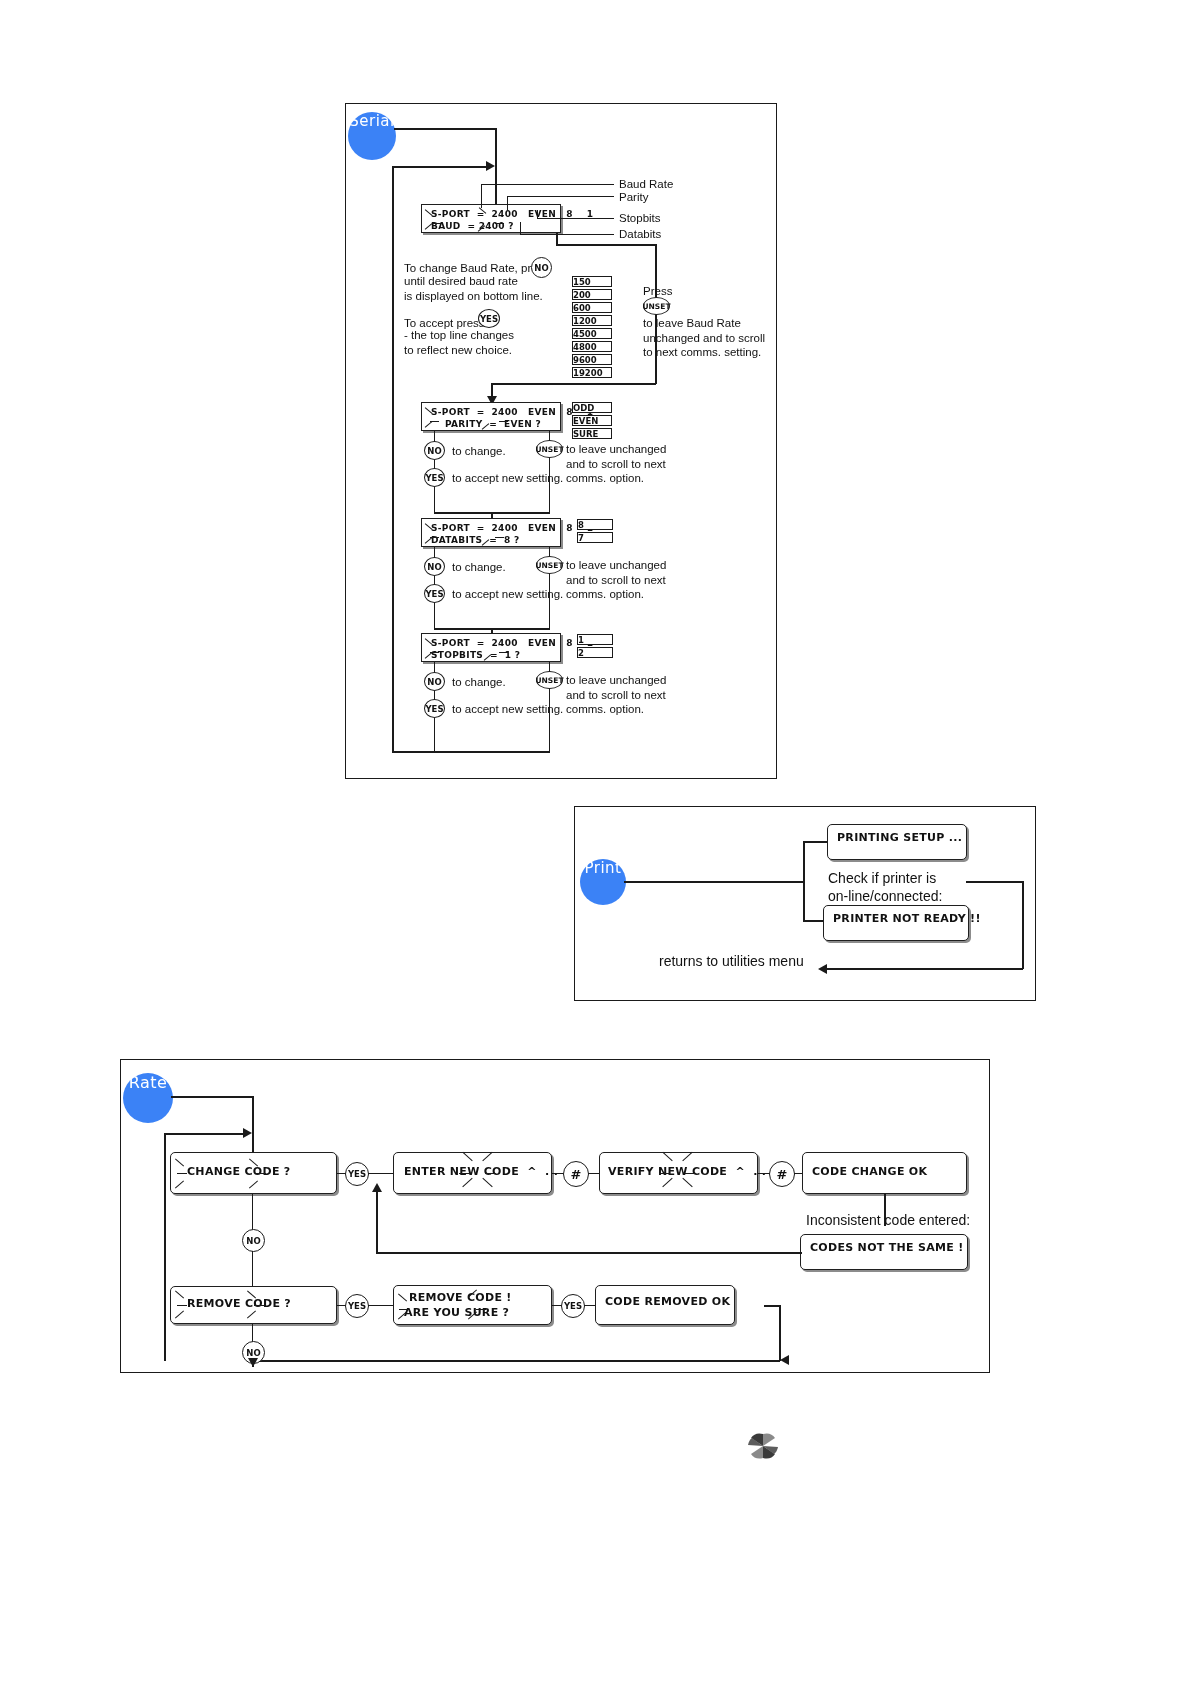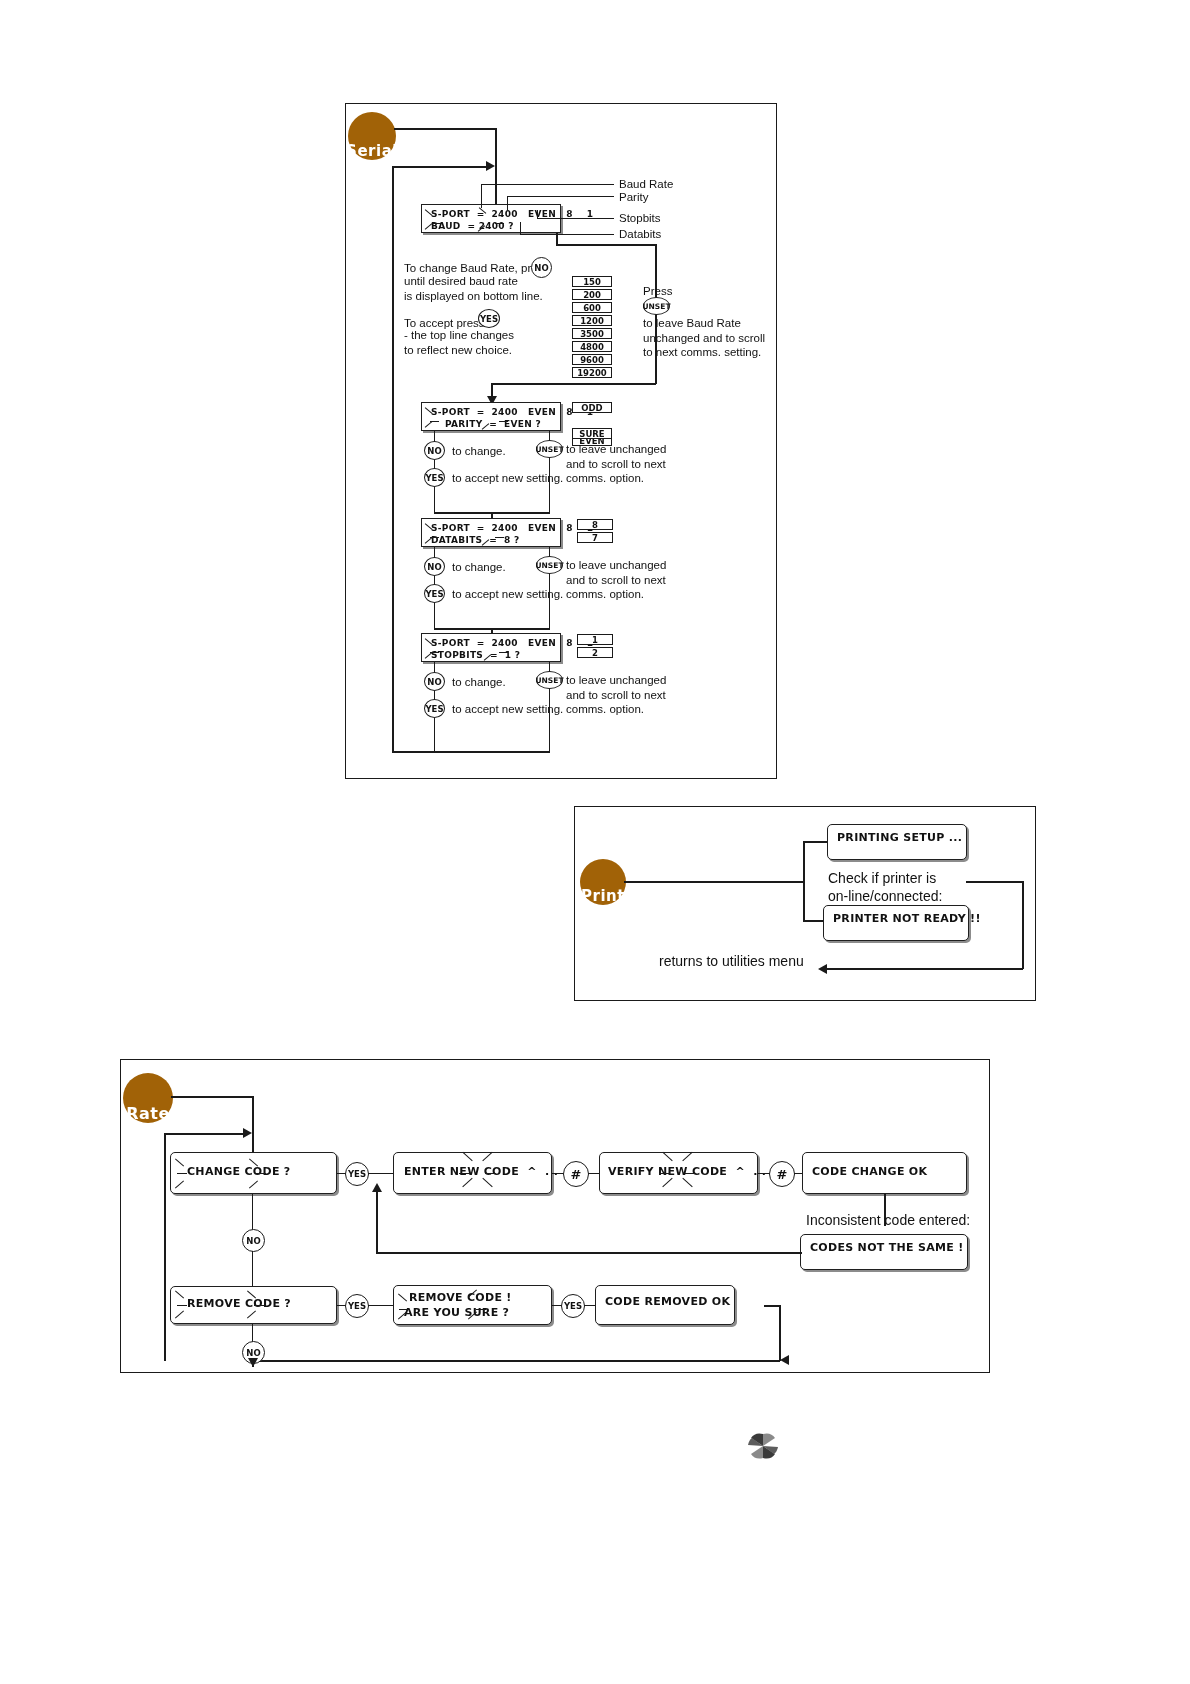--- a/index.html
+++ b/index.html
@@ -18,27 +18,27 @@
 
   
   .panel {
     position: absolute;
     border: 1.5px solid #1a1a1a;
     background: #ffffff;
   }
   .bubble {
     position: absolute;
     border-radius: 50%;
-    background: #a16207;
+    background: #3b82f6;
     color: #ffffff;
     display: flex;
-    align-items: flex-end;
+    align-items: flex-start;
     justify-content: center;
     font-family: "DejaVu Sans", sans-serif;
-    font-weight: 700;
+    font-weight: 400;
     letter-spacing: 0.5px;
   }
   
   .lcd {
     position: absolute;
     border: 1.6px solid #1f1f1f;
     background: #ffffff;
     font-family: "DejaVu Sans Narrow", "DejaVu Sans", sans-serif;
     font-weight: 700;
     color: #111111;
@@ -58,21 +58,20 @@
   .lcd-big .l1, .lcd-big .l2 { font-size: 11px; }
 
   
   .chip {
     position: absolute;
     border: 1.3px solid #1a1a1a;
     background: #fff;
     font-family: "DejaVu Sans Narrow", "DejaVu Sans", sans-serif;
     font-weight: 700;
     font-size: 8.5px;
-    text-align: center;
     color: #111;
     line-height: 11px;
   }
 
   
   .key {
     position: absolute;
     border: 1.2px solid #1a1a1a;
     border-radius: 50%;
     background: #fff;
@@ -189,21 +188,21 @@
   <div class="key" style="left:478px; top:309px; width:22px; height:19px;">
     <span>YES</span>
   </div>
   <div class="note" style="left:404px; top:328px;">- the top line changes
 to reflect new choice.</div>
 
   <div class="chip" style="left:572px; top:276px; width:40px; height:11px;">150</div>
   <div class="chip" style="left:572px; top:289px; width:40px; height:11px;">200</div>
   <div class="chip" style="left:572px; top:302px; width:40px; height:11px;">600</div>
   <div class="chip" style="left:572px; top:315px; width:40px; height:11px;">1200</div>
-  <div class="chip" style="left:572px; top:328px; width:40px; height:11px;">3500</div>
+  <div class="chip" style="left:572px; top:328px; width:40px; height:11px;">4500</div>
   <div class="chip" style="left:572px; top:341px; width:40px; height:11px;">4800</div>
   <div class="chip" style="left:572px; top:354px; width:40px; height:11px;">9600</div>
   <div class="chip" style="left:572px; top:367px; width:40px; height:11px;">19200</div>
 
   <div class="note" style="left:643px; top:284px;">Press</div>
   <div class="key sm" style="left:643px; top:297px; width:27px; height:18px;">
     <span>UNSET</span>
   </div>
   <div class="note" style="left:643px; top:316px;">to leave Baud Rate
 unchanged and to scroll
@@ -219,21 +218,21 @@
   </div>
   <div class="flash" style="left:421px; top:402px; width:140px; height:29px;">
     <i style="left:3px; top:8px; width:9px; transform:rotate(40deg);"></i>
     <i style="left:3px; top:22px; width:9px; transform:rotate(-40deg);"></i>
     <i style="left:60px; top:24px; width:9px; transform:rotate(-40deg);"></i>
     <i style="left:9px; top:19px; width:9px;"></i>
     <i style="left:78px; top:19px; width:9px;"></i>
   </div>
 
   <div class="chip" style="left:572px; top:402px; width:40px; height:11px;">ODD</div>
-  <div class="chip" style="left:572px; top:415px; width:40px; height:11px;margin-top:20px;">EVEN</div>
+  <div class="chip" style="left:572px; top:415px; width:40px; height:11px;">EVEN</div>
   <div class="chip" style="left:572px; top:428px; width:40px; height:11px;">SURE</div>
 
   <div class="ln v" style="left:434px; top:431px; height:11px;"></div>
   <div class="key" style="left:424px; top:441px; width:21px; height:19px;">
     <span>NO</span>
   </div>
   <div class="note" style="left:452px; top:444px;">to change.</div>
   <div class="ln v" style="left:434px; top:460px; height:9px;"></div>
   <div class="key" style="left:424px; top:468px; width:21px; height:19px;">
     <span>YES</span>

